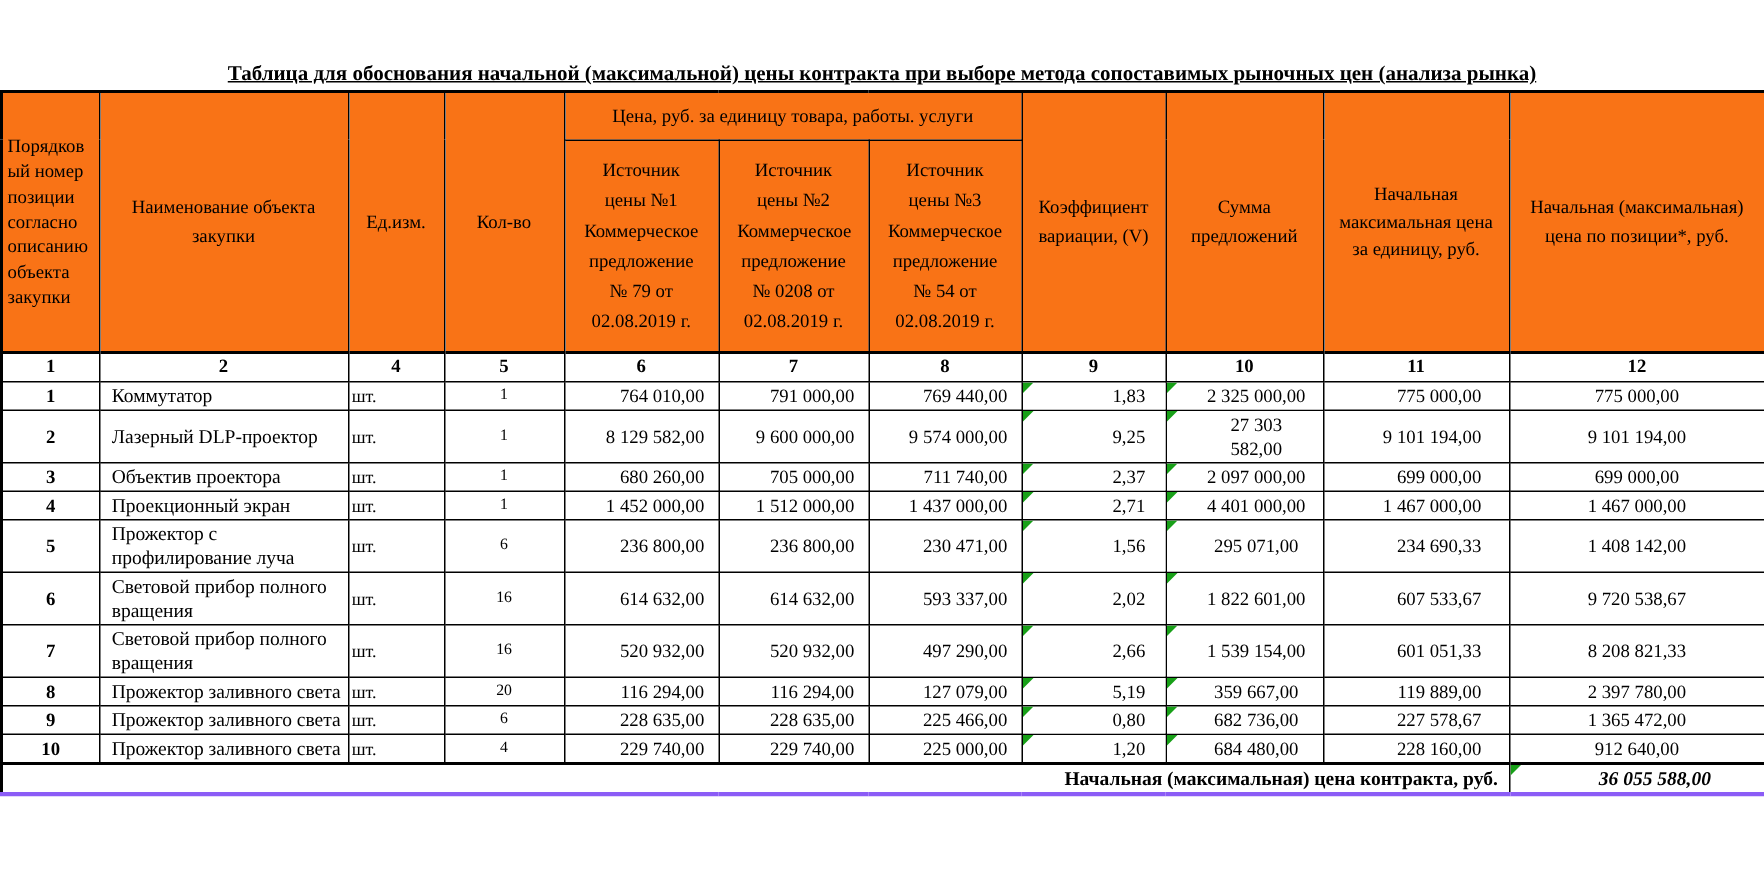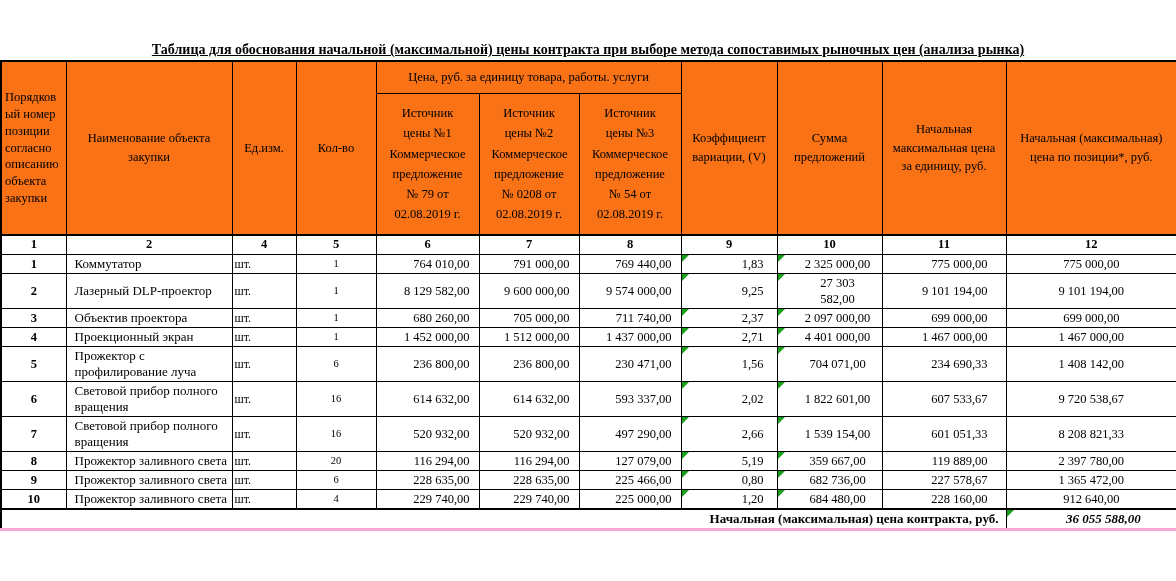--- a/index.html
+++ b/index.html
@@ -69,21 +69,21 @@
   .flag-tri {
     position: absolute;
     top: 0; left: 0;
     width: 0; height: 0;
     border-top: 7px solid var(--flag, #18a018);
     border-right: 7px solid transparent;
   }
 
   tfoot td {
     border-top: 2px solid #000;
-    border-bottom: 3px solid #f9a8d4;
+    border-bottom: 3px solid #8b5cf6;
     font-weight: bold;
     font-size: 13px;
     height: 21px;
     vertical-align: middle;
   }
   .footer-label { text-align: right; padding-right: 7px; }
   .footer-total { text-align: center; font-style: italic; }
 </style>
 </head>
 <body>
@@ -190,21 +190,21 @@
       </tr>
       <tr>
         <td class="c-num">5</td>
         <td class="c-name">Прожектор с профилирование луча</td>
         <td class="c-unit">шт.</td>
         <td class="c-qty">6</td>
         <td class="c-price">236 800,00</td>
         <td class="c-price">236 800,00</td>
         <td class="c-price">230 471,00</td>
         <td class="c-coeff flagcell"><span>1,56</span><span class="flag-tri"></span></td>
-        <td class="c-sum flagcell"><span>704 071,00</span><span class="flag-tri"></span></td>
+        <td class="c-sum flagcell"><span>295 071,00</span><span class="flag-tri"></span></td>
         <td class="c-unitprice">234 690,33</td>
         <td class="c-posprice">1 408 142,00</td>
       </tr>
       <tr>
         <td class="c-num">6</td>
         <td class="c-name">Световой прибор полного вращения</td>
         <td class="c-unit">шт.</td>
         <td class="c-qty">16</td>
         <td class="c-price">614 632,00</td>
         <td class="c-price">614 632,00</td>

